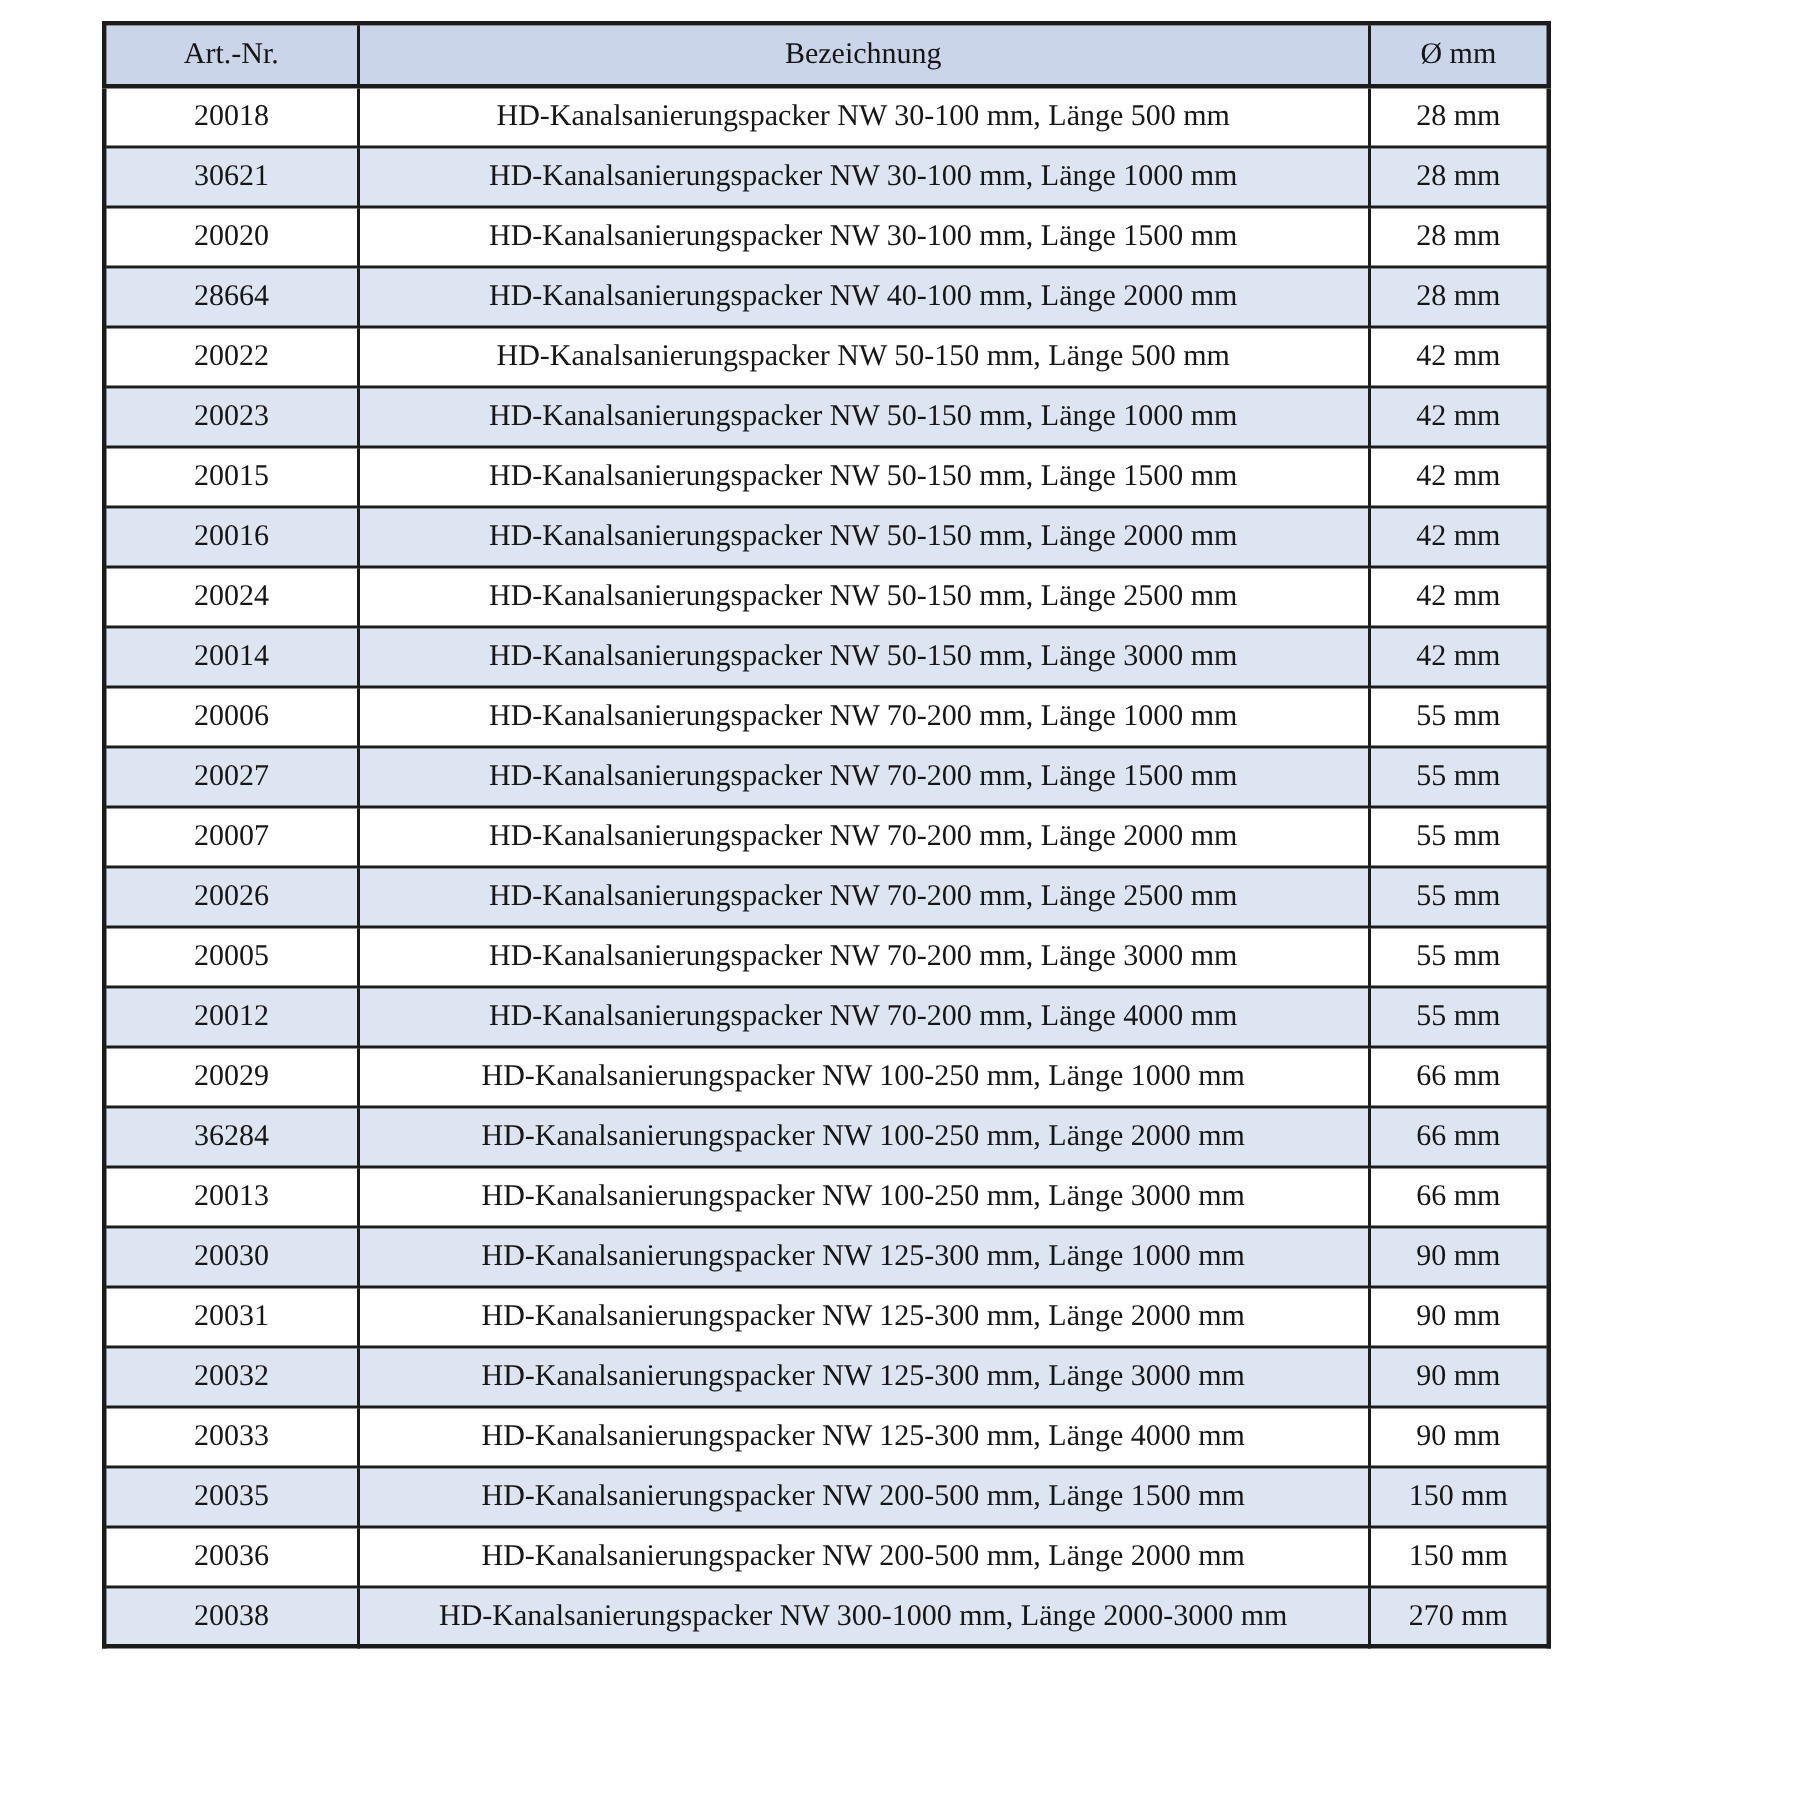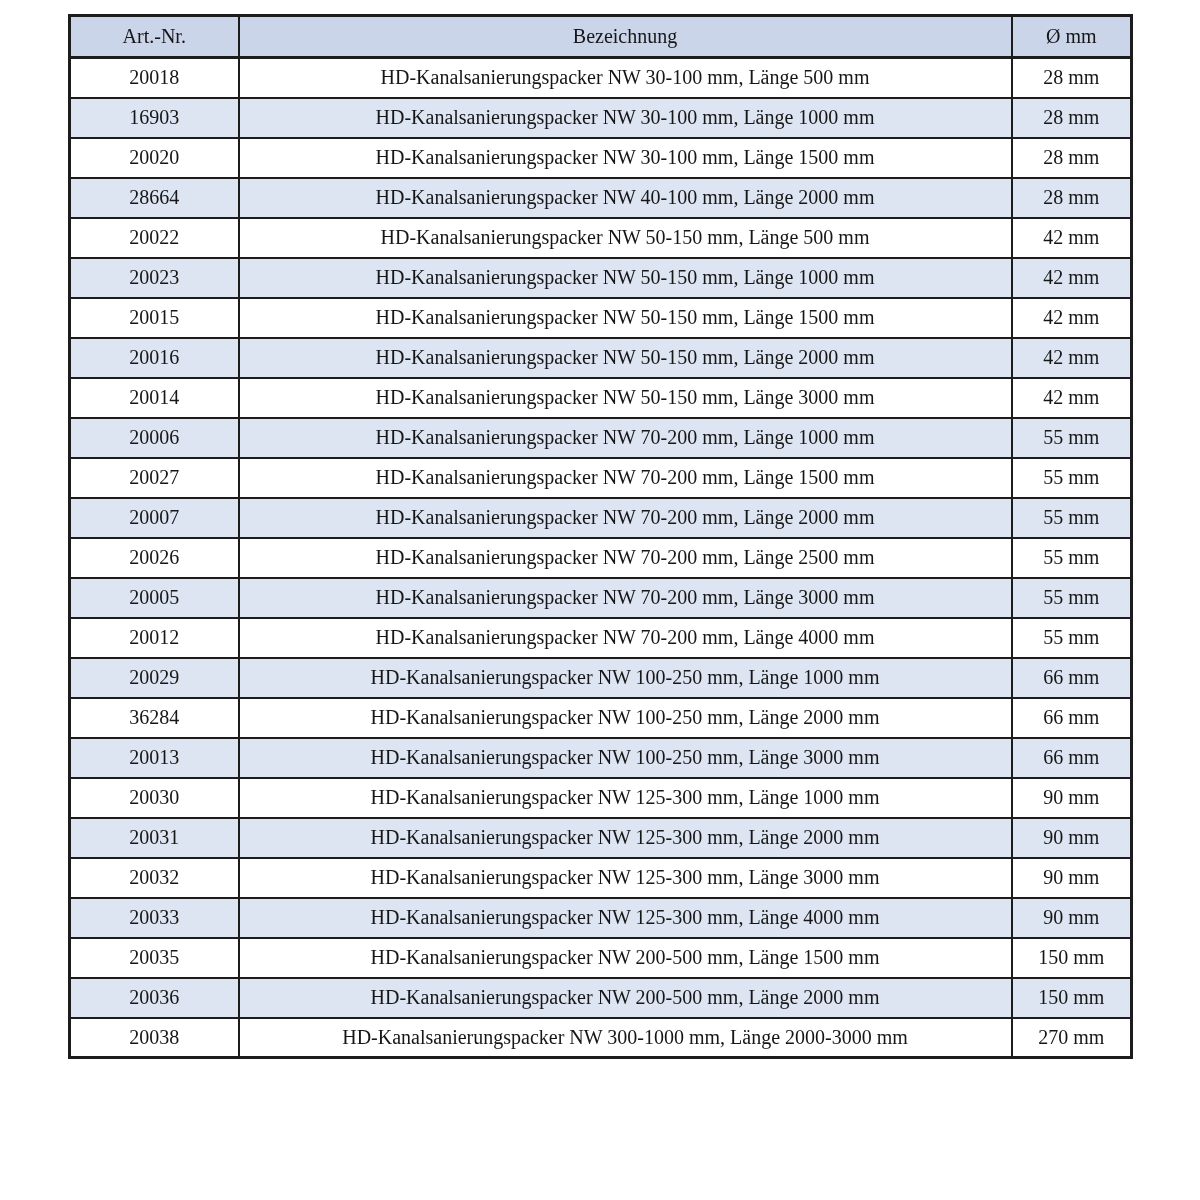--- a/index.html
+++ b/index.html
@@ -17,21 +17,21 @@
     background: #ffffff;
     font-family: "Liberation Serif", "DejaVu Serif", serif;
   }
   .table-wrap {
     position: absolute;
     left: 68px;
     top: 14px;
   }
   table.product-table {
     border-collapse: collapse;
-    width: 1065px;
+    width: 966px;
     table-layout: fixed;
     border: 3px solid var(--border-color);
   }
   .product-table col.col-art { width: 169px; }
   .product-table col.col-bez { width: auto; }
   .product-table col.col-dia { width: 120px; }
   .product-table th,
   .product-table td {
     border: 2px solid var(--border-color);
     text-align: center;
@@ -73,21 +73,21 @@
         <th>Ø mm</th>
       </tr>
     </thead>
     <tbody>
         <tr>
           <td>20018</td>
           <td>HD-Kanalsanierungspacker NW 30-100 mm, Länge 500 mm</td>
           <td>28 mm</td>
         </tr>
         <tr>
-          <td>16903</td>
+          <td>30621</td>
           <td>HD-Kanalsanierungspacker NW 30-100 mm, Länge 1000 mm</td>
           <td>28 mm</td>
         </tr>
         <tr>
           <td>20020</td>
           <td>HD-Kanalsanierungspacker NW 30-100 mm, Länge 1500 mm</td>
           <td>28 mm</td>
         </tr>
         <tr>
           <td>28664</td>
@@ -105,20 +105,25 @@
           <td>42 mm</td>
         </tr>
         <tr>
           <td>20015</td>
           <td>HD-Kanalsanierungspacker NW 50-150 mm, Länge 1500 mm</td>
           <td>42 mm</td>
         </tr>
         <tr>
           <td>20016</td>
           <td>HD-Kanalsanierungspacker NW 50-150 mm, Länge 2000 mm</td>
+          <td>42 mm</td>
+        </tr>
+        <tr>
+          <td>20024</td>
+          <td>HD-Kanalsanierungspacker NW 50-150 mm, Länge 2500 mm</td>
           <td>42 mm</td>
         </tr>
         <tr>
           <td>20014</td>
           <td>HD-Kanalsanierungspacker NW 50-150 mm, Länge 3000 mm</td>
           <td>42 mm</td>
         </tr>
         <tr>
           <td>20006</td>
           <td>HD-Kanalsanierungspacker NW 70-200 mm, Länge 1000 mm</td>

